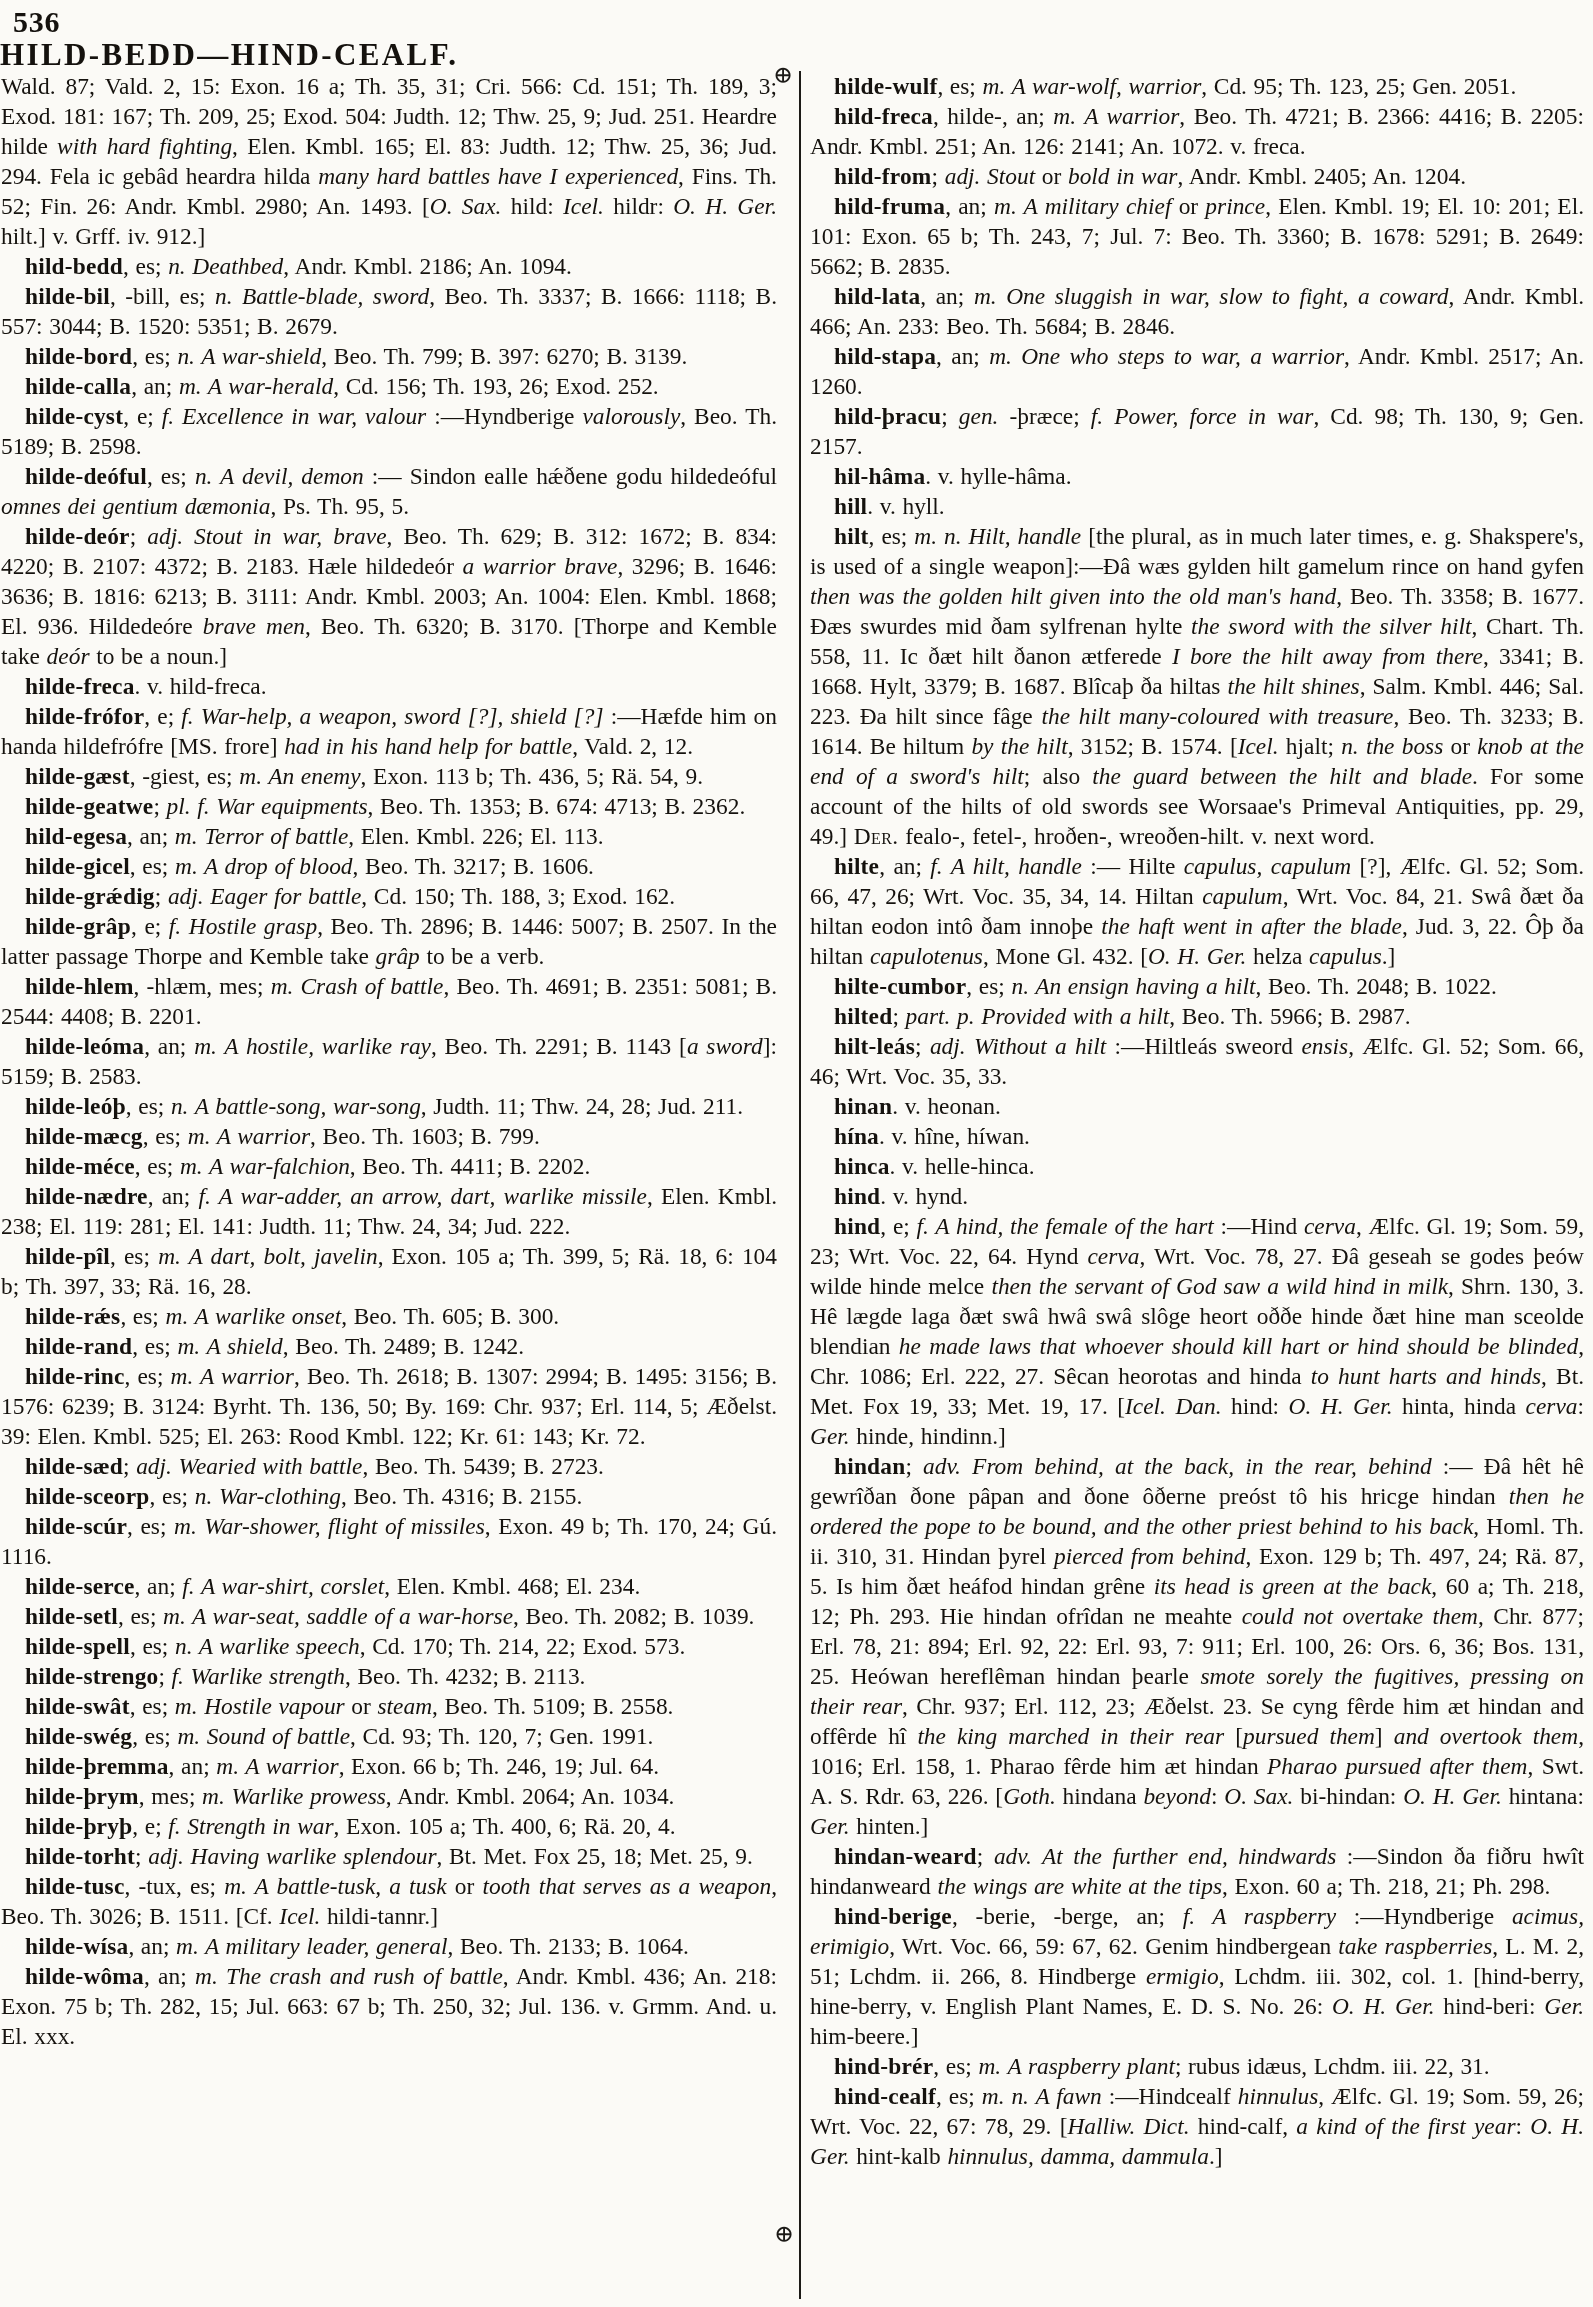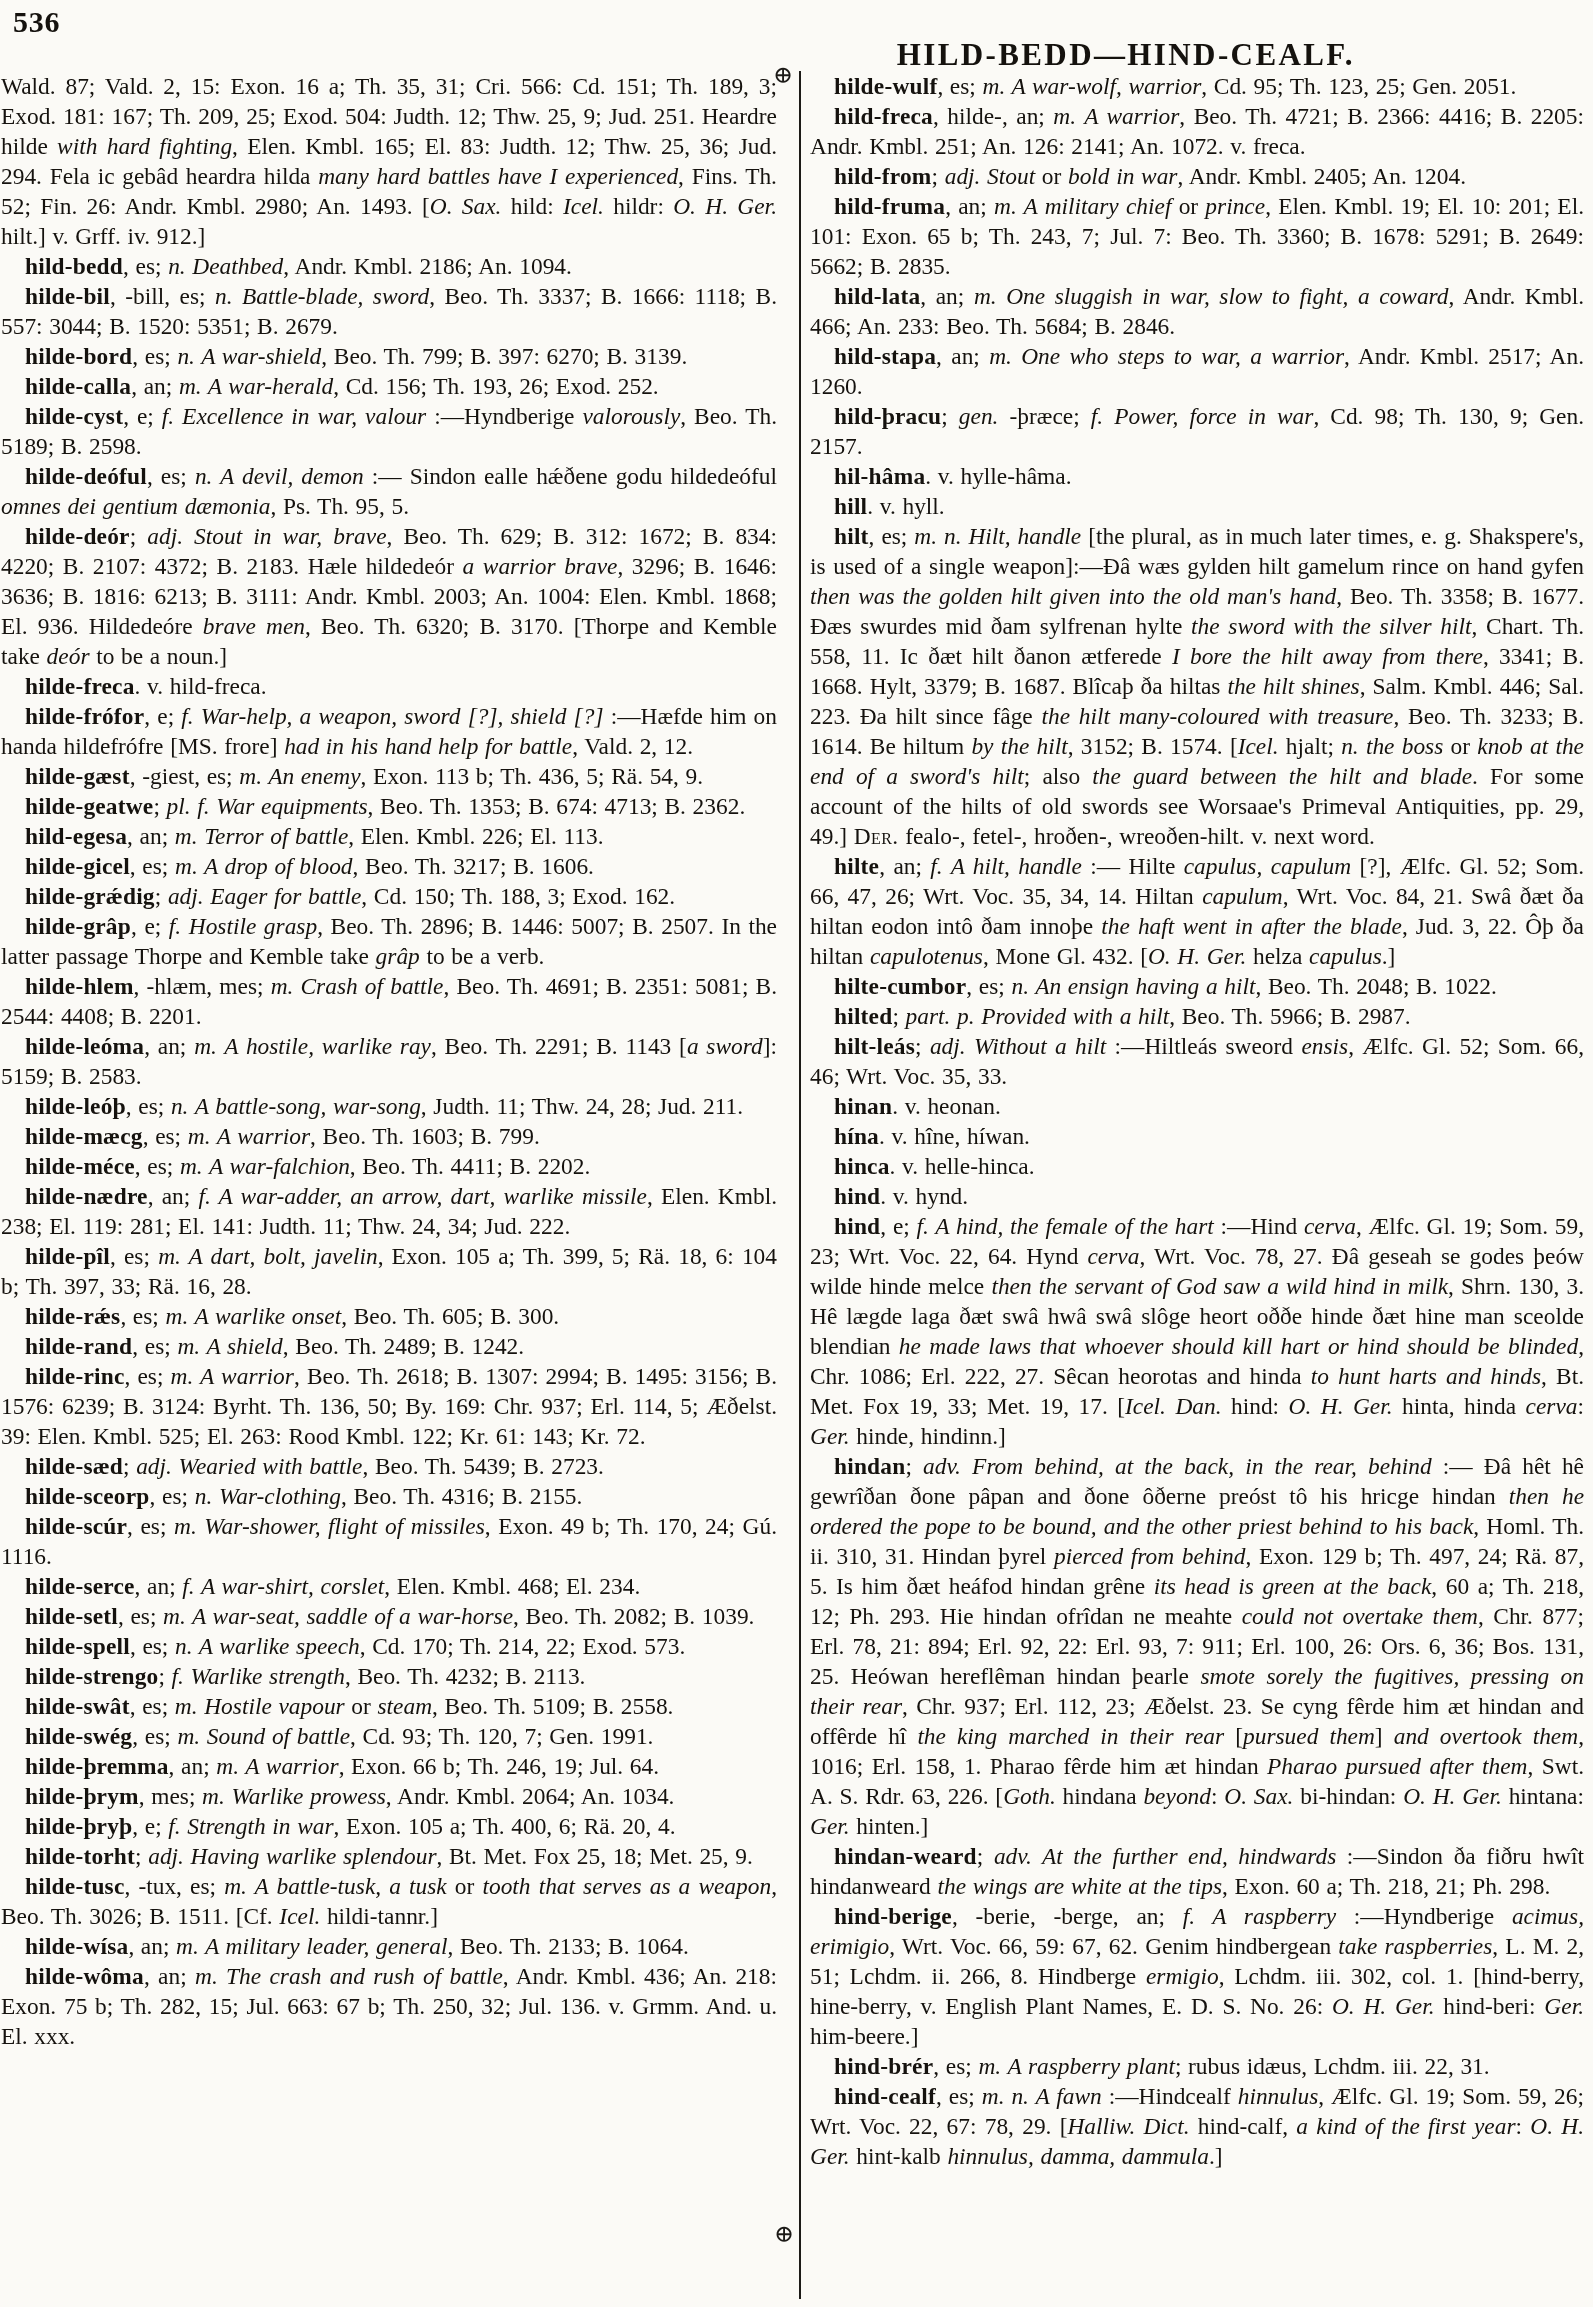--- a/index.html
+++ b/index.html
@@ -7,21 +7,21 @@
     width:1593px;height:2307px;overflow:hidden;position:relative;
     background:#fbfaf6;color:#15120e;
     font-family:"Liberation Serif","DejaVu Serif",serif;
   }
   .page{position:absolute;inset:0;}
   .page-number{
     position:absolute;left:13px;top:5px;
     font-size:30px;font-weight:bold;letter-spacing:0.8px;
   }
   .page-title{
-    position:absolute;left:0;top:37px;width:1355px;text-align:right;
+    position:absolute;left:0;top:37px;width:1355px;text-align:left;
     font-size:31px;font-weight:bold;letter-spacing:2.4px;white-space:nowrap;
   }
   .divider{
     position:absolute;left:799px;top:71px;width:2.4px;height:2228px;
     background:#1c1a17;
   }
   .mark{position:absolute;font-size:24px;color:#1c1a17;}
   .mark-top{left:773px;top:61px;}
   .mark-bottom{left:774px;top:2220px;}
   .col{

